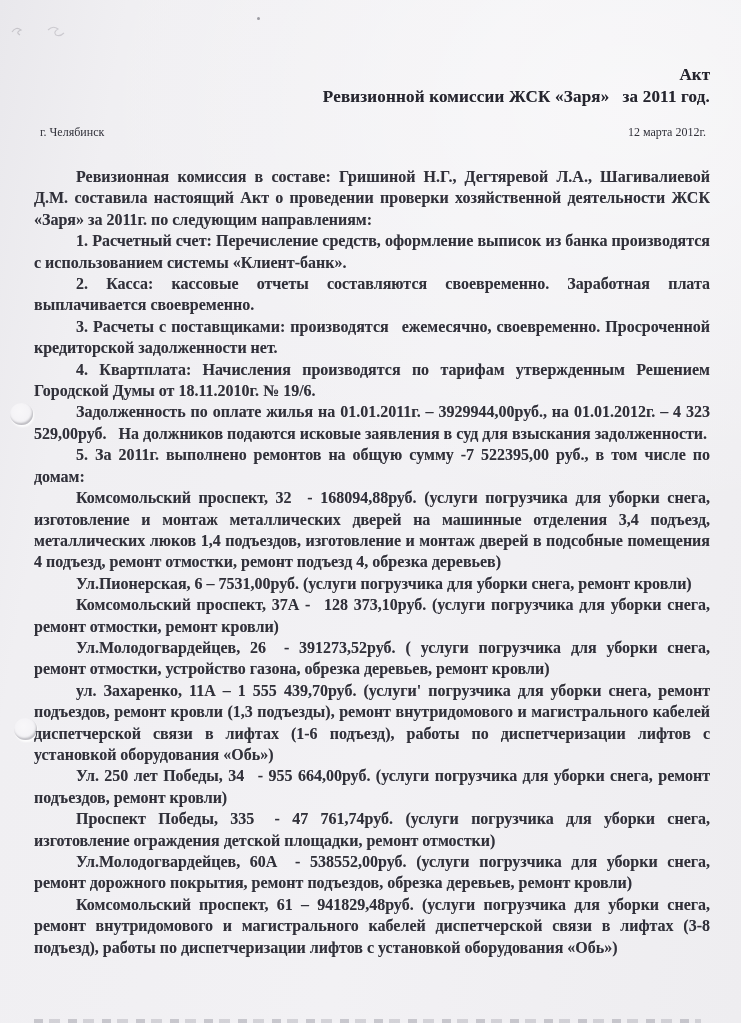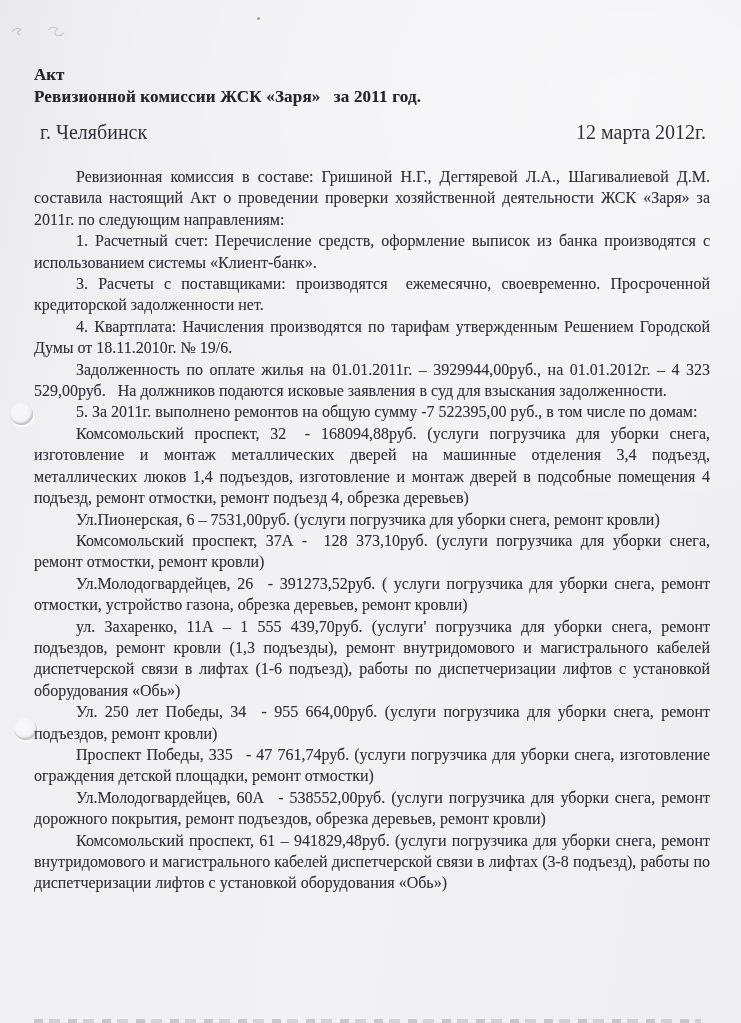--- a/index.html
+++ b/index.html
@@ -17,47 +17,48 @@
       linear-gradient(100deg, #e9e8ec 0%, #f0eff2 14%, #f2f1f4 55%, #eeedf0 100%);
     color: #31313a;
   }
   .page {
     position: absolute;
     inset: 0;
     padding: 64px 31px 0 34px;
     box-sizing: border-box;
   }
   .doc-header {
-    text-align: left;
+    text-align: right;
     font-weight: bold;
     font-size: 17px;
     line-height: 22px;
     color: #26262f;
     text-shadow: 0 0 .5px rgba(40,40,55,.45);
   }
   .doc-header .subtitle { letter-spacing: .2px; }
   .meta-row {
     display: flex;
     justify-content: space-between;
     margin-top: 14px;
     margin-bottom: 23px;
-    font-size: 20px;
+    font-size: 12px;
     line-height: 21px;
   }
   .meta-row .city { padding-left: 6px; }
   .meta-row .date { padding-right: 4px; text-align: right; }
   .doc-body {
     font-size: 16px;
     line-height: 21.4px;
     text-align: justify;
     text-shadow: 0 0 .4px rgba(45,45,60,.35);
   }
   .doc-body p.para {
     margin: 0;
     text-indent: 42px;
+    font-weight: bold;
   }
   
   .punch-hole {
     position: absolute;
     width: 23px;
     height: 22px;
     border-radius: 50%;
     background: radial-gradient(circle at 42% 38%, #f8f7f9 0%, #f4f3f6 55%, #ededf0 75%, #e4e3e7 100%);
     box-shadow: inset -1px -2px 2px rgba(150,148,155,.55), 1px 2px 2px rgba(255,255,255,.9);
   }
@@ -112,20 +113,21 @@
   </div>
 
   <div class="meta-row">
     <span class="city">г. Челябинск</span>
     <span class="date">12 марта 2012г.</span>
   </div>
 
   <div class="doc-body">
       <p class="para">Ревизионная комиссия в составе: Гришиной Н.Г., Дегтяревой Л.А., Шагивалиевой Д.М. составила настоящий Акт о проведении проверки хозяйственной деятельности ЖСК «Заря» за 2011г. по следующим направлениям:</p>
       <p class="para">1. Расчетный счет: Перечисление средств, оформление выписок из банка производятся с использованием системы «Клиент-банк».</p>
+      <p class="para">2. Касса: кассовые отчеты составляются своевременно. Заработная плата выплачивается своевременно.</p>
       <p class="para">3. Расчеты с поставщиками: производятся  ежемесячно, своевременно. Просроченной кредиторской задолженности нет.</p>
       <p class="para">4. Квартплата: Начисления производятся по тарифам утвержденным Решением Городской Думы от 18.11.2010г. № 19/6.</p>
       <p class="para">Задолженность по оплате жилья на 01.01.2011г. – 3929944,00руб., на 01.01.2012г. – 4 323 529,00руб.  На должников подаются исковые заявления в суд для взыскания задолженности.</p>
       <p class="para">5. За 2011г. выполнено ремонтов на общую сумму -7 522395,00 руб., в том числе по домам:</p>
       <p class="para">Комсомольский проспект, 32  - 168094,88руб. (услуги погрузчика для уборки снега, изготовление и монтаж металлических дверей на машинные отделения 3,4 подъезд, металлических люков 1,4 подъездов, изготовление и монтаж дверей в подсобные помещения 4 подъезд, ремонт отмостки, ремонт подъезд 4, обрезка деревьев)</p>
       <p class="para">Ул.Пионерская, 6 – 7531,00руб. (услуги погрузчика для уборки снега, ремонт кровли)</p>
       <p class="para">Комсомольский проспект, 37А -  128 373,10руб. (услуги погрузчика для уборки снега, ремонт отмостки, ремонт кровли)</p>
       <p class="para">Ул.Молодогвардейцев, 26  - 391273,52руб. ( услуги погрузчика для уборки снега, ремонт отмостки, устройство газона, обрезка деревьев, ремонт кровли)</p>
       <p class="para">ул. Захаренко, 11А – 1 555 439,70руб. (услуги' погрузчика для уборки снега, ремонт подъездов, ремонт кровли (1,3 подъезды), ремонт внутридомового и магистрального кабелей диспетчерской связи в лифтах (1-6 подъезд), работы по диспетчеризации лифтов с установкой оборудования «Обь»)</p>
       <p class="para">Ул. 250 лет Победы, 34  - 955 664,00руб. (услуги погрузчика для уборки снега, ремонт подъездов, ремонт кровли)</p>

